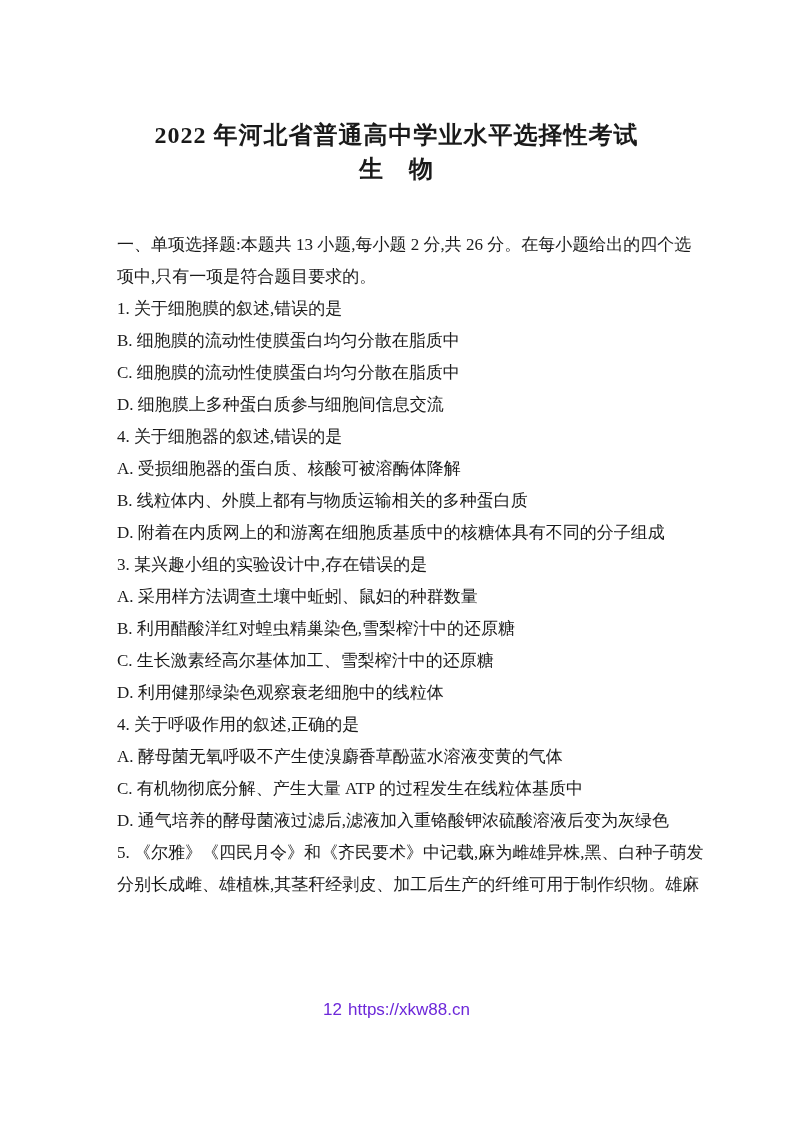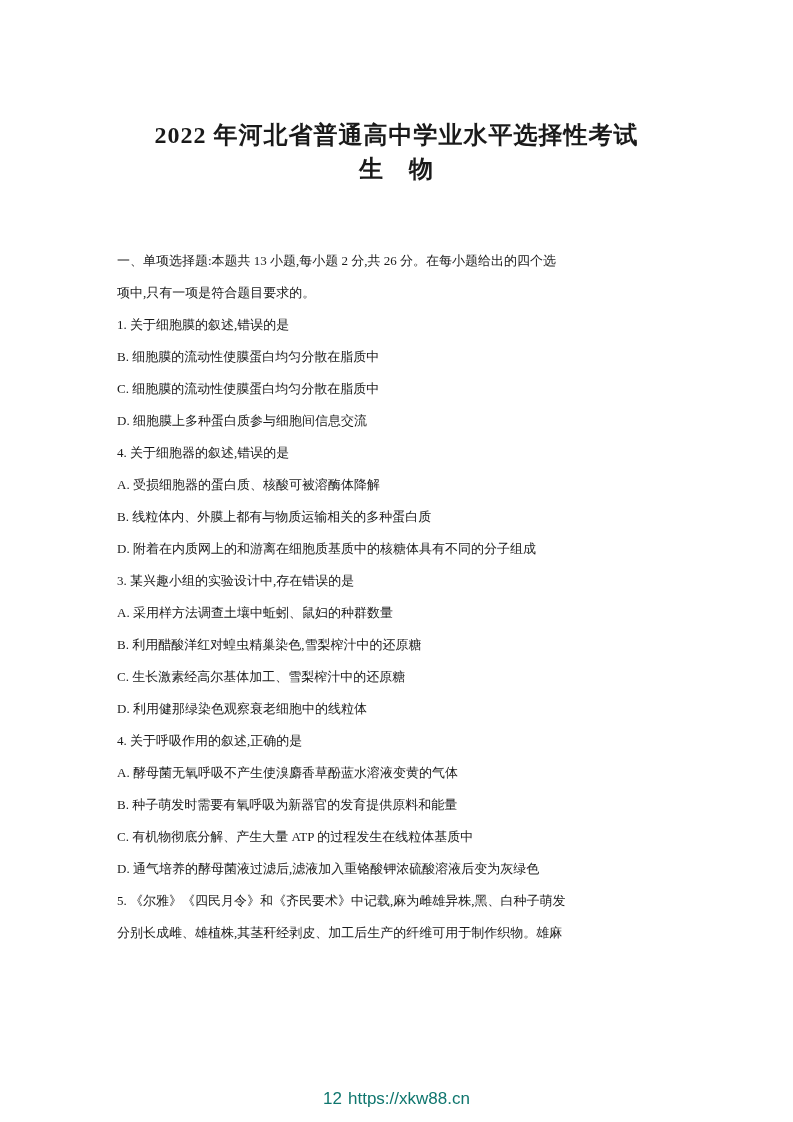--- a/index.html
+++ b/index.html
@@ -14,38 +14,38 @@
   }
   .title {
     padding-top: 118px;
     text-align: center;
     font-size: 24px;
     font-weight: bold;
     line-height: 34px;
     letter-spacing: 1px;
   }
   .content {
-    margin-top: 59px;
+    margin-top: 43px;
     margin-left: 117px;
     width: 556px;
-    font-size: 13px;
+    font-size: 17px;
     line-height: 32px;
   }
   .content .line {
     white-space: nowrap;
   }
   .footer {
     position: absolute;
-    top: 1089px;
+    top: 1000px;
     left: 0;
     right: 0;
     text-align: center;
     font-family: "Liberation Sans", sans-serif;
     font-size: 17px;
-    color: #0f766e;
+    color: #6d28d9;
   }
   .footer .page-number { margin-right: 6px; }
 </style>
 </head>
 <body>
 
 <div class="page">
   <div class="title">
     <div>2022 年河北省普通高中学业水平选择性考试</div>
     <div>生　物</div>
@@ -62,21 +62,20 @@
       <div class="line">A. 受损细胞器的蛋白质、核酸可被溶酶体降解</div>
       <div class="line">B. 线粒体内、外膜上都有与物质运输相关的多种蛋白质</div>
       <div class="line">D. 附着在内质网上的和游离在细胞质基质中的核糖体具有不同的分子组成</div>
       <div class="line">3. 某兴趣小组的实验设计中,存在错误的是</div>
       <div class="line">A. 采用样方法调查土壤中蚯蚓、鼠妇的种群数量</div>
       <div class="line">B. 利用醋酸洋红对蝗虫精巢染色,雪梨榨汁中的还原糖</div>
       <div class="line">C. 生长激素经高尔基体加工、雪梨榨汁中的还原糖</div>
       <div class="line">D. 利用健那绿染色观察衰老细胞中的线粒体</div>
       <div class="line">4. 关于呼吸作用的叙述,正确的是</div>
       <div class="line">A. 酵母菌无氧呼吸不产生使溴麝香草酚蓝水溶液变黄的气体</div>
-      <div class="line">B. 种子萌发时需要有氧呼吸为新器官的发育提供原料和能量</div>
       <div class="line">C. 有机物彻底分解、产生大量 ATP 的过程发生在线粒体基质中</div>
       <div class="line">D. 通气培养的酵母菌液过滤后,滤液加入重铬酸钾浓硫酸溶液后变为灰绿色</div>
       <div class="line">5. 《尔雅》《四民月令》和《齐民要术》中记载,麻为雌雄异株,黑、白种子萌发</div>
       <div class="line">分别长成雌、雄植株,其茎秆经剥皮、加工后生产的纤维可用于制作织物。雄麻</div>
     </div>
 
   <div class="footer">
     <span class="page-number">12</span><span>https://xkw88.cn</span>
   </div>
 </div>

